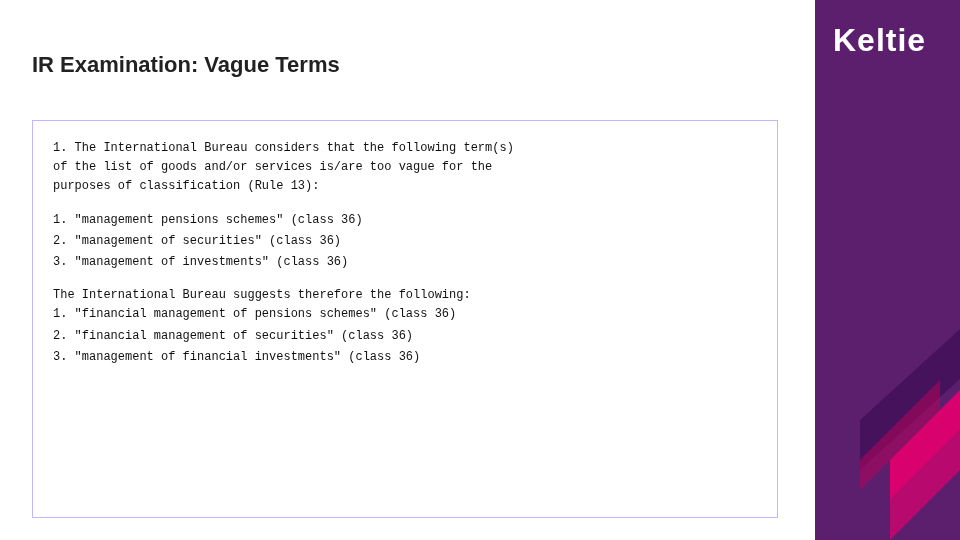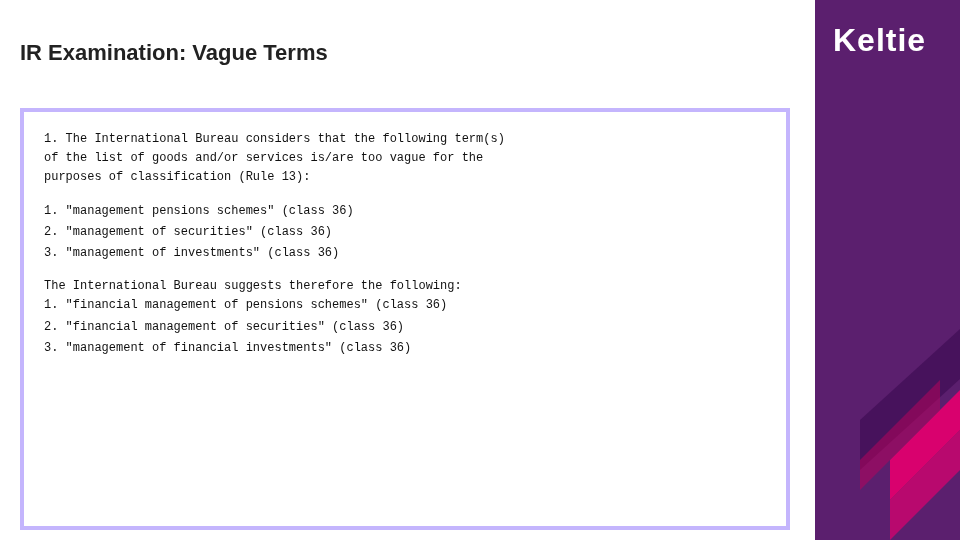--- a/index.html
+++ b/index.html
@@ -11,21 +11,21 @@
       font-family: Arial, sans-serif;
       overflow: hidden;
       display: flex;
     }
 
     .main-content {
       flex: 1;
       background: #fff;
       display: flex;
       flex-direction: column;
-      padding: 0;
+      padding: 12px;
       position: relative;
     }
 
     .header {
       display: flex;
       align-items: center;
       justify-content: space-between;
       padding: 18px 20px 10px 20px;
     }
 
@@ -107,21 +107,21 @@
     .keltie-chevrons {
       position: absolute;
       bottom: 0;
       right: -10px;
       width: 170px;
       height: 320px;
     }
 
     .document-box {
       margin: 10px 170px 10px 20px;
-      border: 4px solid #c4b5fd;
+      border: 1px solid #c4b5fd;
       padding: 18px 20px;
       font-family: 'Courier New', Courier, monospace;
       font-size: 12px;
       line-height: 1.6;
       color: #111;
       background: #fff;
       flex: 1;
     }
 
     .doc-para {

